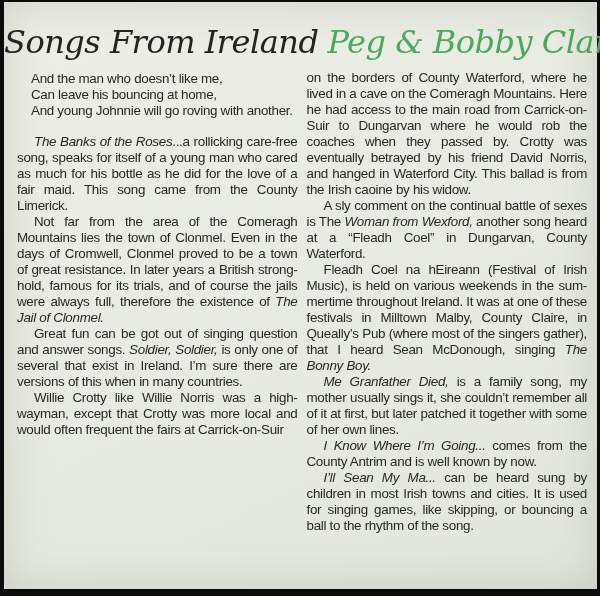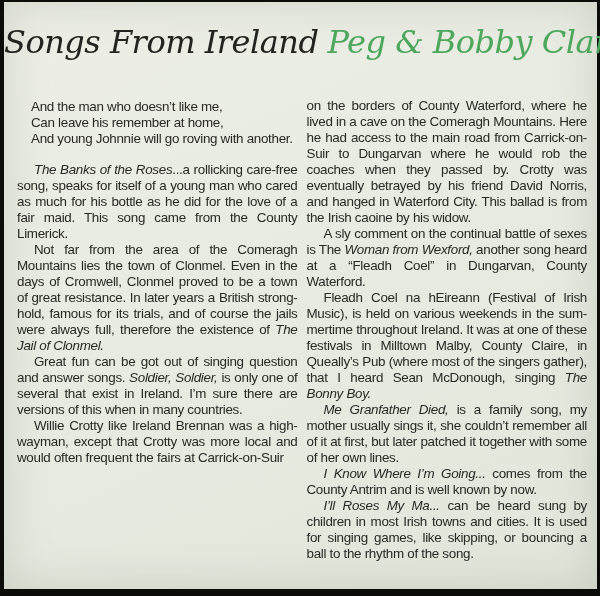--- a/index.html
+++ b/index.html
@@ -16,21 +16,21 @@
     font-style:italic; font-weight:500; font-size:32px; letter-spacing:-0.5px;
   }
   .title-album { color:#232320; }
   .title-artist { color:#4da75d; margin-left:9px; }
   .columns {
     display:flex; gap:9px; padding:9px 10px 0 13px;
   }
   .col {
     flex:1; min-width:0;
     font-size:13.4px; line-height:16px; letter-spacing:-0.3px;
-    color:#282825; text-align:justify;margin-top:28px;
+    color:#282825; text-align:justify;
   }
   .para { margin:0; }
   .para.indent { text-indent:17px; }
   .verse { margin:15px 0 15px 14px; text-align:left; }
   .verse:first-child { margin-top:1px; }
   .it { font-style:italic; }
 </style>
 </head>
 <body>
 
@@ -38,32 +38,32 @@
   <div class="paper">
 
     <div class="title-row">
       <span class="title-album" style="color: rgb(35, 35, 32); margin-top: 6px;">Songs From Ireland</span><span class="title-artist" style="color: rgb(77, 167, 93);">Peg &amp; Bobby Clancy</span>
     </div>
 
     <div class="columns">
       <div class="col" style="color: rgb(40, 40, 37);">
           <div class="verse">
             <div>And the man who doesn’t like me,</div>
-            <div>Can leave his remember at home,</div>
+            <div>Can leave his bouncing at home,</div>
             <div>And young Johnnie will go roving with another.</div>
           </div>
           <p class="para indent"><span class="it">The Banks of the Roses</span><span>...a rollicking care-free song, speaks for itself of a young man who cared as much for his bottle as he did for the love of a fair maid. This song came from the County Limerick.</span></p>
           <p class="para indent"><span>Not far from the area of the Comeragh Mountains lies the town of Clonmel. Even in the days of Cromwell, Clonmel proved to be a town of great resistance. In later years a British strong-hold, famous for its trials, and of course the jails were always full, therefore the existence of </span><span class="it">The Jail of Clonmel.</span></p>
           <p class="para indent"><span>Great fun can be got out of singing question and answer songs. </span><span class="it">Soldier, Soldier,</span><span> is only one of several that exist in Ireland. I’m sure there are versions of this when in many countries.</span></p>
-          <p class="para indent"><span>Willie Crotty like Ireland Brennan was a high-wayman, except that Crotty was more local and would often frequent the fairs at Carrick-on-Suir</span></p>
+          <p class="para indent"><span>Willie Crotty like Willie Norris was a high-wayman, except that Crotty was more local and would often frequent the fairs at Carrick-on-Suir</span></p>
         </div>
       <div class="col" style="color: rgb(40, 40, 37);">
           <p class="para"><span>on the borders of County Waterford, where he lived in a cave on the Comeragh Mountains. Here he had access to the main road from Carrick-on-Suir to Dungarvan where he would rob the coaches when they passed by. Crotty was eventually betrayed by his friend David Norris, and hanged in Waterford City. This ballad is from the Irish caoine by his widow.</span></p>
           <p class="para indent"><span>A sly comment on the continual battle of sexes is The </span><span class="it">Woman from Wexford,</span><span> another song heard at a “Fleadh Coel” in Dungarvan, County Waterford.</span></p>
           <p class="para indent"><span>Fleadh Coel na hEireann (Festival of Irish Music), is held on various weekends in the sum-mertime throughout Ireland. It was at one of these festivals in Milltown Malby, County Claire, in Queally’s Pub (where most of the singers gather), that I heard Sean McDonough, singing </span><span class="it">The Bonny Boy.</span></p>
           <p class="para indent"><span class="it">Me Granfather Died,</span><span> is a family song, my mother usually sings it, she couldn’t remember all of it at first, but later patched it together with some of her own lines.</span></p>
           <p class="para indent"><span class="it">I Know Where I’m Going...</span><span> comes from the County Antrim and is well known by now.</span></p>
-          <p class="para indent"><span class="it">I’ll Roses My Ma...</span><span> can be heard sung by children in most Irish towns and cities. It is used for singing games, like skipping, or bouncing a ball to the rhythm of the song.</span></p>
+          <p class="para indent"><span class="it">I’ll Sean My Ma...</span><span> can be heard sung by children in most Irish towns and cities. It is used for singing games, like skipping, or bouncing a ball to the rhythm of the song.</span></p>
         </div>
     </div>
 
   </div>
 </div>
 
 </body></html>

